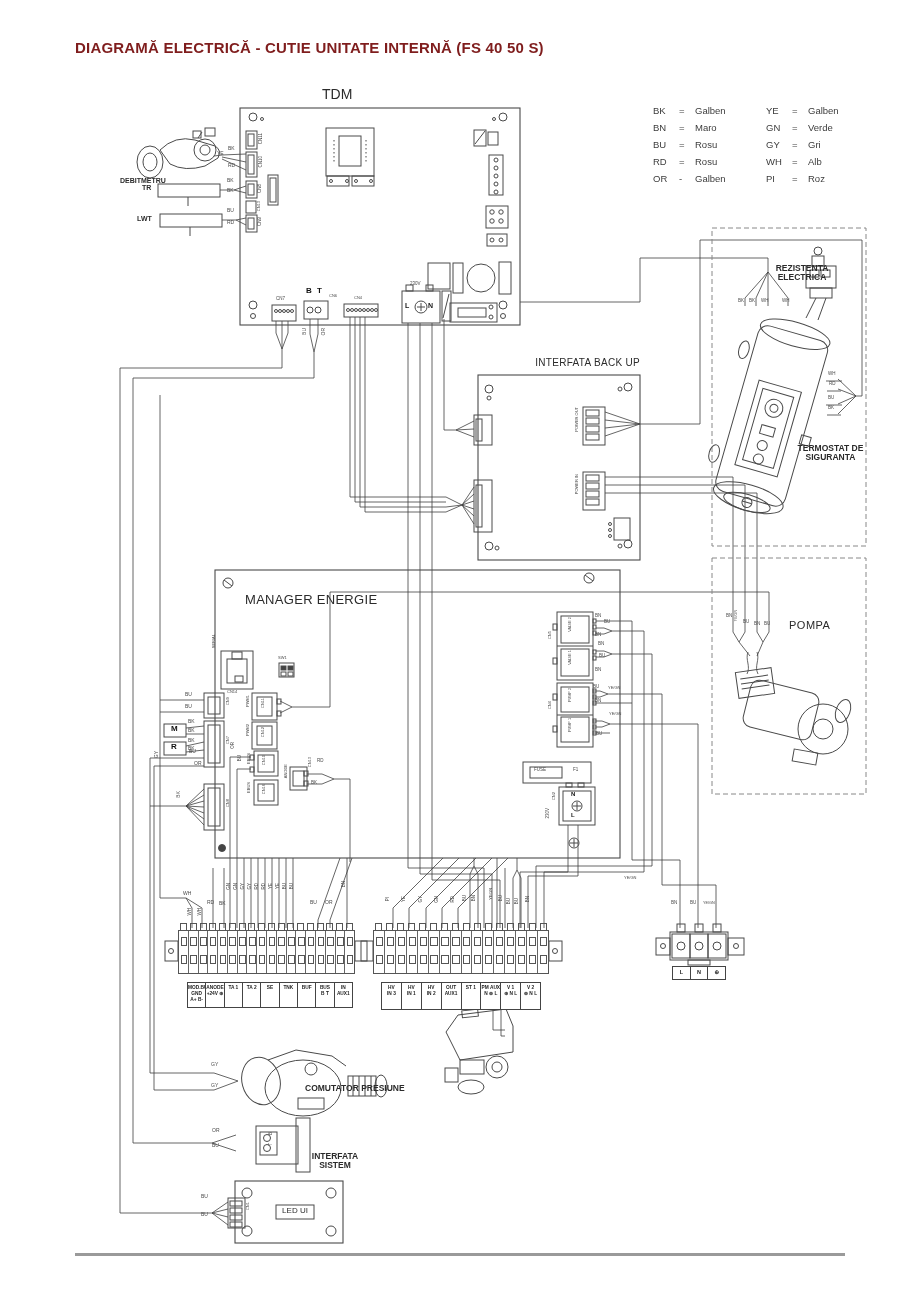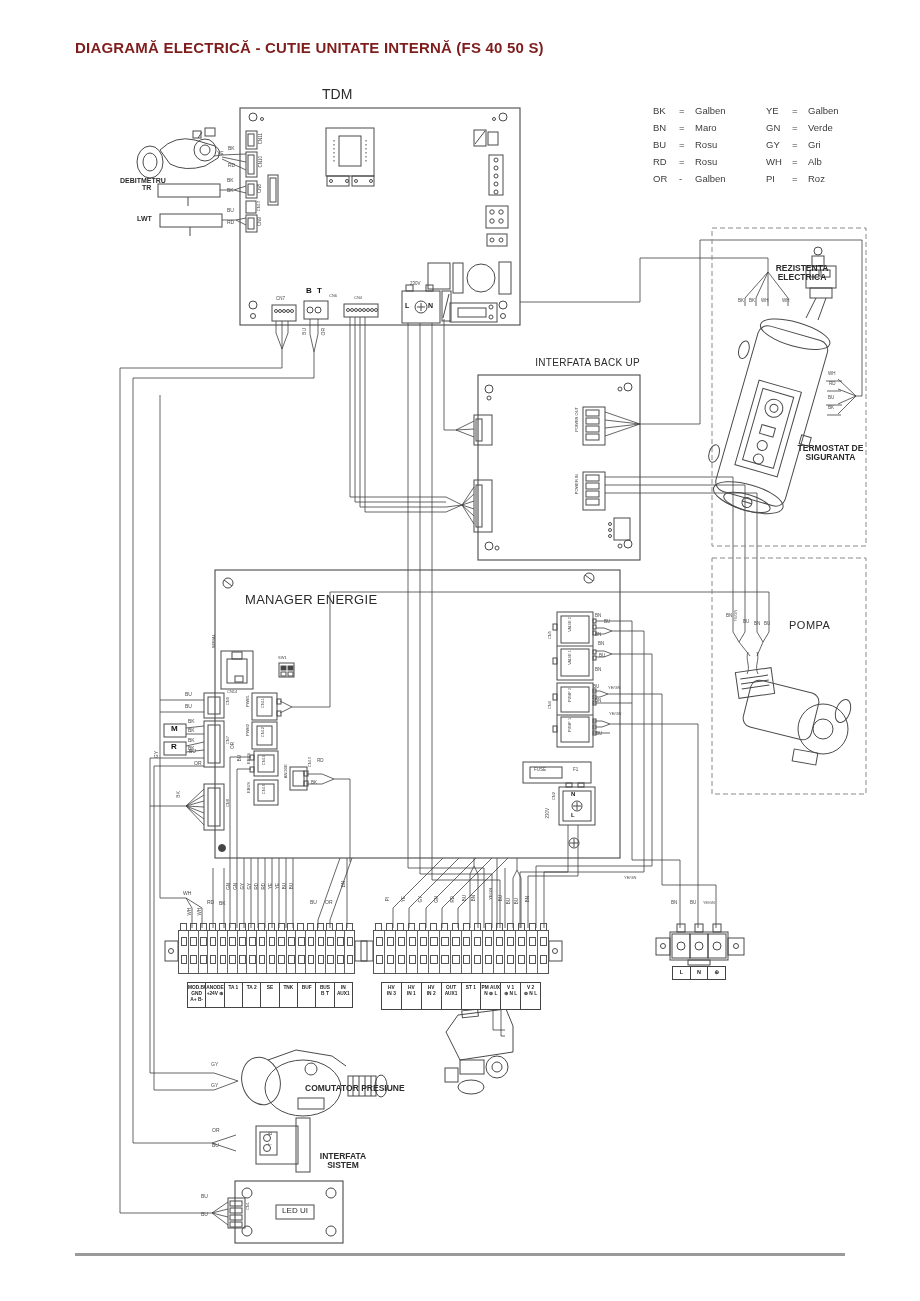--- a/index.html
+++ b/index.html
@@ -478,21 +478,21 @@
   </div>
   <div class="t" style="left:793px;top:425px;width:75px;text-align:center;font-size:8.5px;font-weight:bold;">
     <div>TERMOSTAT DE</div><div>SIGURANTA</div>
   </div>
 
   <div class="t" style="left:120px;top:177px;font-size:7px;font-weight:bold;">DEBITMETRU</div>
   <div class="t" style="left:142px;top:184px;font-size:7px;font-weight:bold;">TR</div>
   <div class="t" style="left:137px;top:215px;font-size:7px;font-weight:bold;">LWT</div>
 
   <div class="t" style="left:305px;top:1084px;font-size:8.5px;font-weight:bold;">COMUTATOR PRESIUNE</div>
-  <div class="t" style="left:306px;top:1133px;width:58px;text-align:center;font-size:8.5px;font-weight:bold;margin-left:8px;">
+  <div class="t" style="left:306px;top:1133px;width:58px;text-align:center;font-size:8.5px;font-weight:bold;">
     <div>INTERFATA</div><div>SISTEM</div>
   </div>
   <div class="t" style="left:276px;top:1207px;width:38px;text-align:center;font-size:8px;">LED UI</div>
 
   <div id="gen">
       <div class="lbl v" style="left: 259px; top: 133px; font-size: 4.5px;">CN11</div>
       <div class="lbl v" style="left: 259px; top: 156px; font-size: 4.5px;">CN10</div>
       <div class="lbl v" style="left: 258px; top: 184px; font-size: 4.5px;">CN8</div>
       <div class="lbl v" style="left: 257px; top: 201px; font-size: 4px;">CN13</div>
       <div class="lbl v" style="left: 258px; top: 217px; font-size: 4.5px;">CN9</div>

